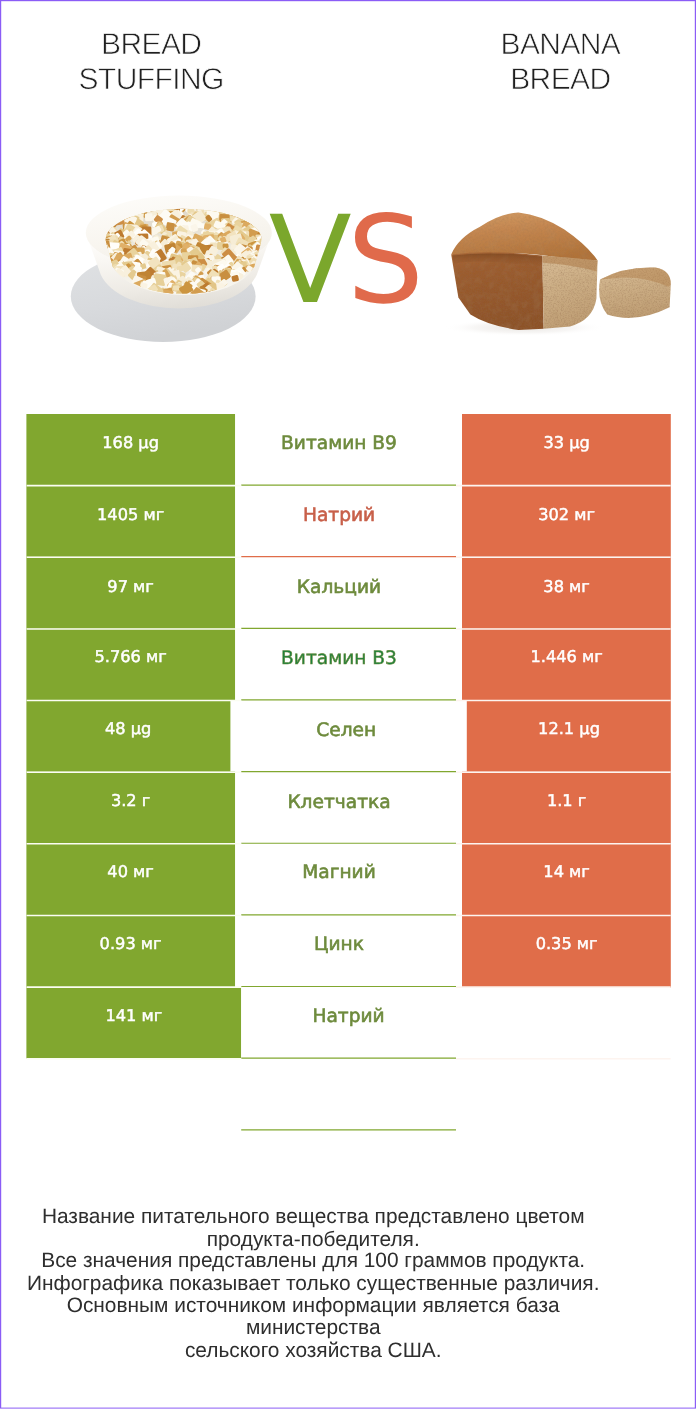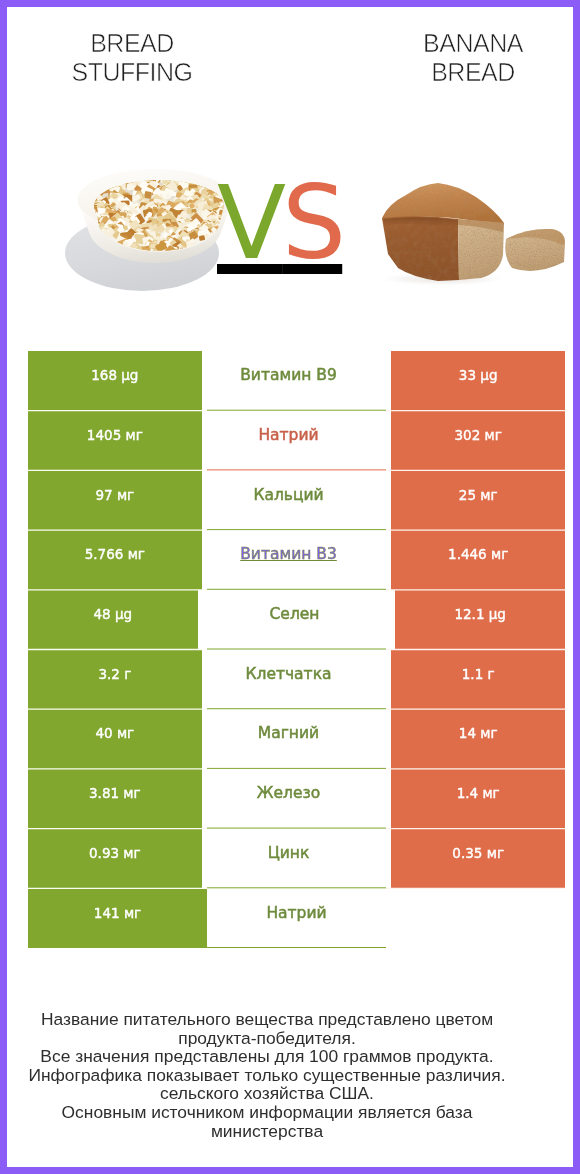--- a/index.html
+++ b/index.html
@@ -1,26 +1,26 @@
 <!DOCTYPE html>
 <html><head>
 <meta charset="utf-8">
 <style>
   html,body{margin:0;padding:0;background:#fff;}
   body{width:580px;height:1174px;font-family:"DejaVu Sans",sans-serif;}
   .page{position:relative;width:580px;height:1174px;box-sizing:border-box;
-        border:7px solid #8b5cf6;background:#fff;overflow:hidden;}
+        border:1px solid #8b5cf6;background:#fff;overflow:hidden;}
   .title{position:absolute;top:21.5px;text-align:center;font-family:"Liberation Sans",sans-serif;
          font-weight:300;font-size:25px;line-height:29.5px;color:#202020;letter-spacing:-0.5px;
          -webkit-text-stroke:0.6px #ffffff;}
   .title.left{left:0px;width:250px;}
   .title.right{left:341px;width:250px;}
   .art{position:absolute;left:0;top:0;width:580px;height:1174px;pointer-events:none;}
-  .vs{position:absolute;left:210px;top:166px;font-family:"DejaVu Sans",sans-serif;
-      font-size:101px;font-weight:400;line-height:101px;letter-spacing:-4px;text-decoration:underline;}
+  .vs{position:absolute;left:223px;top:166px;font-family:"DejaVu Sans",sans-serif;
+      font-size:101px;font-weight:400;line-height:101px;letter-spacing:-4px;}
   .vs .v{color:#7ba72c;}
   .vs .s{color:#e06a4b;}
   .table{position:absolute;left:21px;top:344px;width:537px;}
   .row{display:flex;height:59.7px;}
   .cell{box-sizing:border-box;width:179px;display:flex;align-items:center;justify-content:center;
         padding-bottom:11px;font-family:"DejaVu Sans",sans-serif;font-weight:normal;font-size:13.5px;}
   .cell.val{color:#fff;-webkit-text-stroke:0.4px #fff;}
   .cell.lf{background:#81a72f;}
   .cell.rt{background:#e06d49;margin-left:16px;}
   .cell.mid{background:#fff;font-size:15.5px;font-weight:normal;}
@@ -840,46 +840,41 @@
         <div class="cell val rt">33 µg</div>
       </div>
       <div class="row">
         <div class="cell val lf">1405 мг</div>
         <div class="cell mid" style="color: rgb(200, 96, 74); -webkit-text-stroke: 0.5px rgb(200, 96, 74);">Натрий</div>
         <div class="cell val rt">302 мг</div>
       </div>
       <div class="row">
         <div class="cell val lf">97 мг</div>
         <div class="cell mid" style="color: rgb(110, 139, 61); -webkit-text-stroke: 0.5px rgb(110, 139, 61);">Кальций</div>
-        <div class="cell val rt">25 мг</div>
+        <div class="cell val rt">38 мг</div>
       </div>
       <div class="row">
         <div class="cell val lf">5.766 мг</div>
-        <div class="cell mid" style="color: #8b5cf6; text-decoration: underline; -webkit-text-stroke: 0.5px rgb(110, 139, 61);">Витамин B3</div>
+        <div class="cell mid" style="color: #15803d; -webkit-text-stroke: 0.5px rgb(110, 139, 61);">Витамин B3</div>
         <div class="cell val rt">1.446 мг</div>
       </div>
       <div class="row">
         <div class="cell val lf">48 µg</div>
         <div class="cell mid" style="color: rgb(110, 139, 61); margin-left: 12px; -webkit-text-stroke: 0.5px rgb(110, 139, 61);">Селен</div>
         <div class="cell val rt">12.1 µg</div>
       </div>
       <div class="row">
         <div class="cell val lf">3.2 г</div>
         <div class="cell mid" style="color: rgb(110, 139, 61); -webkit-text-stroke: 0.5px rgb(110, 139, 61);">Клетчатка</div>
         <div class="cell val rt">1.1 г</div>
       </div>
       <div class="row">
         <div class="cell val lf">40 мг</div>
         <div class="cell mid" style="color: rgb(110, 139, 61); -webkit-text-stroke: 0.5px rgb(110, 139, 61);">Магний</div>
         <div class="cell val rt">14 мг</div>
-      </div>
-      <div class="row">
-        <div class="cell val lf">3.81 мг</div>
-        <div class="cell mid" style="color: rgb(110, 139, 61); -webkit-text-stroke: 0.5px rgb(110, 139, 61);">Железо</div>
-        <div class="cell val rt">1.4 мг</div>
       </div>
       <div class="row">
         <div class="cell val lf">0.93 мг</div>
         <div class="cell mid" style="color: rgb(110, 139, 61); -webkit-text-stroke: 0.5px rgb(110, 139, 61);">Цинк</div>
         <div class="cell val rt">0.35 мг</div>
       </div>
       <div class="row">
         <div class="cell val lf">141 мг</div>
         <div class="cell mid" style="color: rgb(110, 139, 61); -webkit-text-stroke: 0.5px rgb(110, 139, 61);">Натрий</div>
       </div>
@@ -913,16 +908,16 @@
       <line x1="0" x2="179" y1="537.3000000000001" y2="537.3000000000001" stroke="#fbfdf2" stroke-width="1.3"></line>
       <line x1="358" x2="537" y1="537.3000000000001" y2="537.3000000000001" stroke="#fdf4ef" stroke-width="1.3"></line>
       <line x1="179" x2="358" y1="596.5" y2="596.5" stroke="#81a72f" stroke-width="1"></line>
     </svg>
 
   <div class="footer">
       <div>Название питательного вещества представлено цветом</div>
       <div>продукта-победителя.</div>
       <div>Все значения представлены для 100 граммов продукта.</div>
       <div>Инфографика показывает только существенные различия.</div>
+      <div>Основным источником информации является база министерства</div>
       <div>сельского хозяйства США.</div>
-      <div>Основным источником информации является база министерства</div>
     </div>
 </div>
 
 </body></html>

